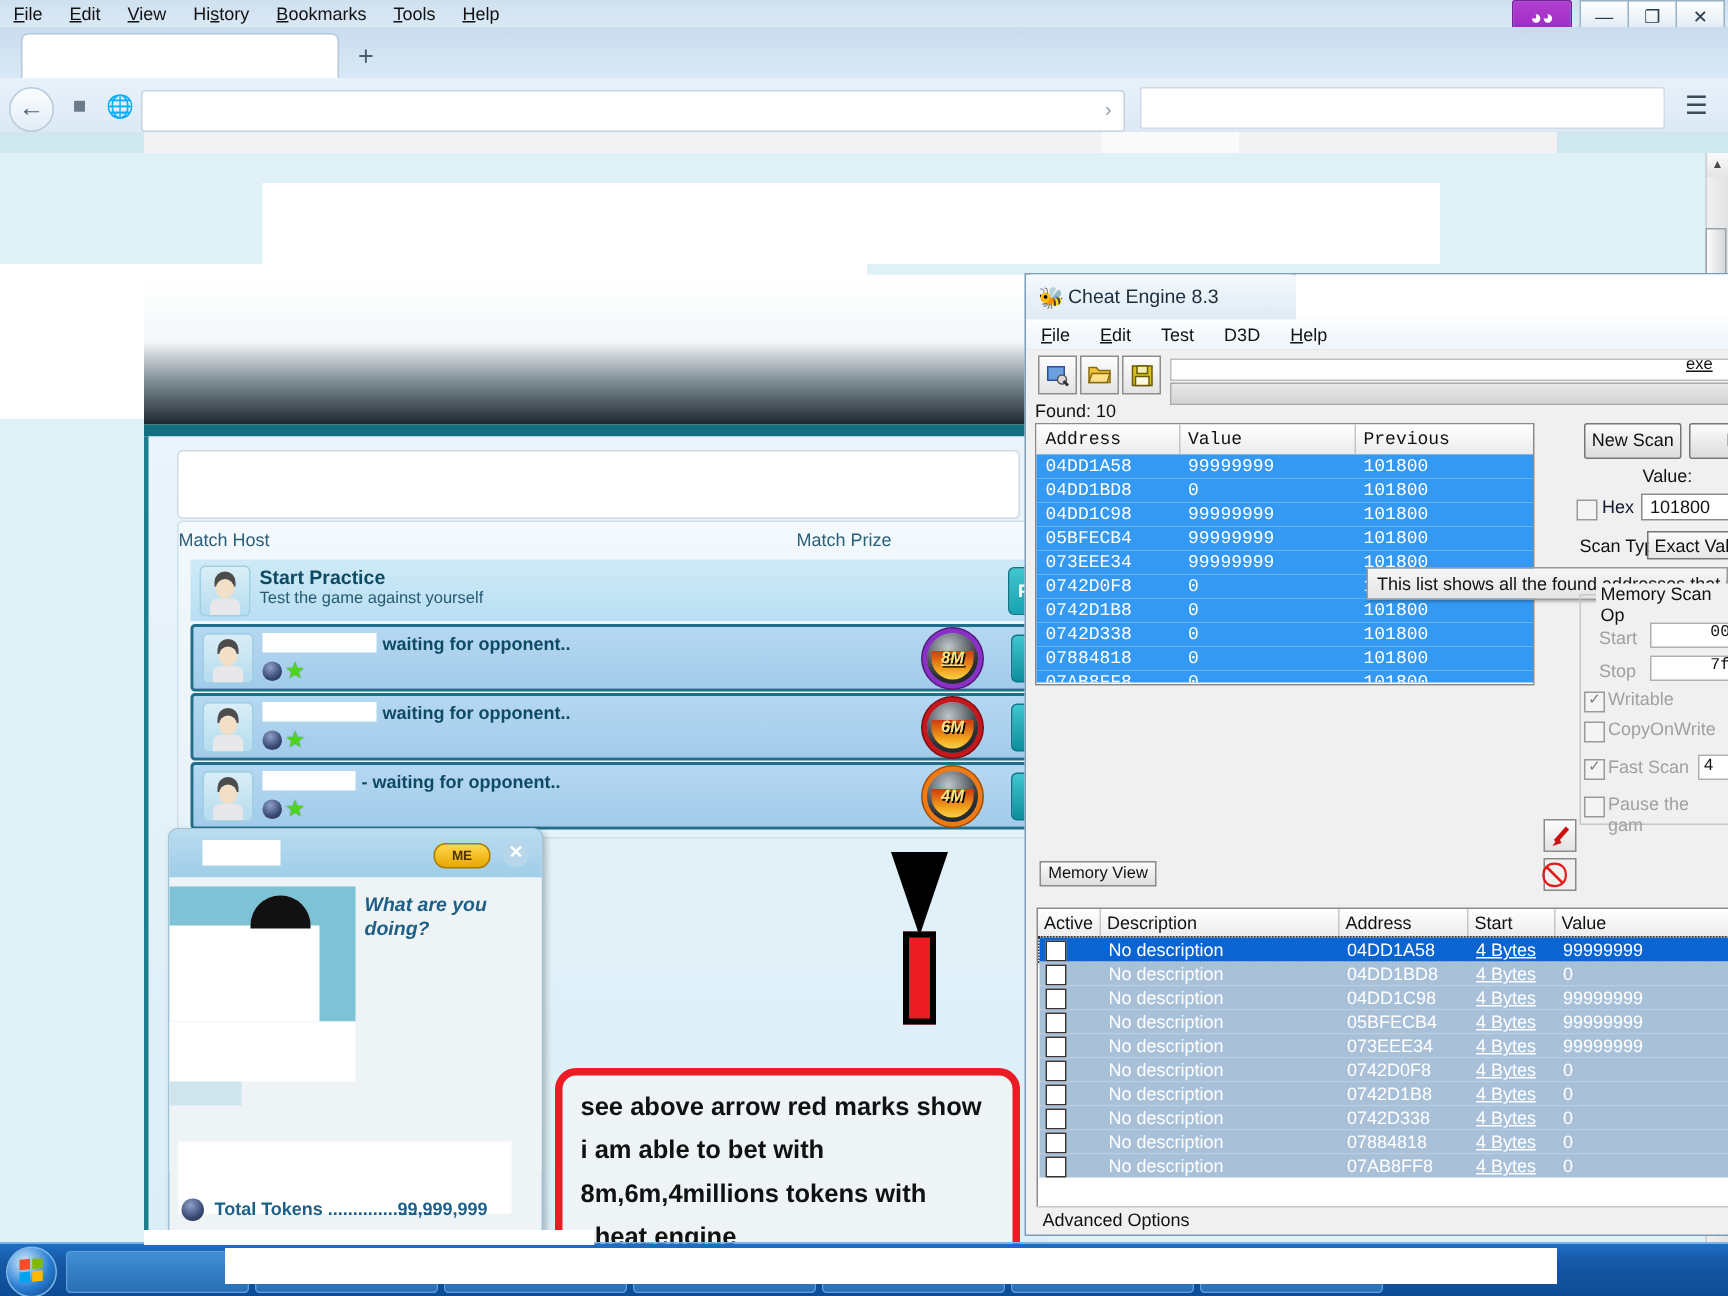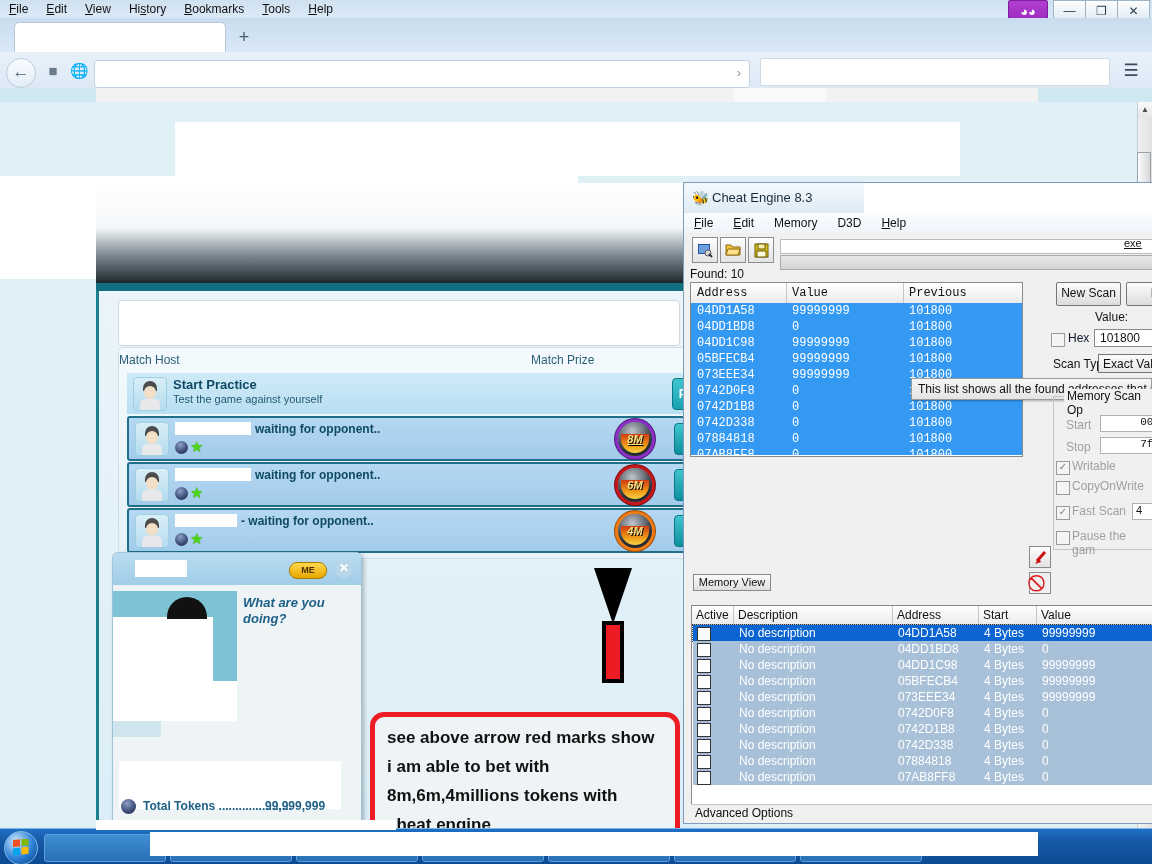--- a/index.html
+++ b/index.html
@@ -256,21 +256,21 @@
   #ct-head{position:absolute;left:0;top:0;width:461px;height:18px;
     background:linear-gradient(180deg,#ffffff,#ececec);border-bottom:1px solid #b5b5b5;}
   .cth{position:absolute;top:2px;font-size:12px;color:#111;}
   .cth-sep{position:absolute;top:0;width:1px;height:18px;background:#c6c6c6;}
   #cth-active{left:4px;} #cth-desc{left:46px;} #cth-addr{left:205px;} #cth-type{left:291px;} #cth-value{left:349px;}
   .ct-row{position:absolute;left:1px;width:459px;height:16px;background:#a8c0d8;font-size:12px;color:#fff;}
   .ct-row.sel{background:#0a64d2;color:#fff;outline:1px dotted #333;}
   .ct-chk{position:absolute;left:4px;top:2px;width:12px;height:12px;background:#fff;border:1px solid #333;}
   .ct-desc{position:absolute;left:46px;top:1px;}
   .ct-addr{position:absolute;left:205px;top:1px;}
-  .ct-type{position:absolute;left:291px;top:1px;}
+  .ct-type{position:absolute;left:291px;top:1px;text-decoration:underline;}
   .ct-val{position:absolute;left:349px;top:1px;}
   #ce-adv{position:absolute;left:691px;top:804px;width:461px;height:16px;
     background:#f0f0f0;border-top:1px solid #c6c6c6;font-size:12px;color:#111;padding:1px 0 0 4px;box-sizing:border-box;}
 
   
   #taskbar{position:absolute;left:0;top:828px;width:1152px;height:36px;
     background:linear-gradient(180deg,#1f6fc4 0%,#1558a5 35%,#0d4a94 100%);border-top:1px solid #79b6ef;}
   #start-orb{position:absolute;left:4px;top:2px;width:32px;height:32px;border-radius:50%;
     background:radial-gradient(circle at 35% 30%,#cfe8ff,#2a7fd4 55%,#0b3f7e 100%);
     border:1px solid #7fb9e8;display:flex;align-items:center;justify-content:center;}
@@ -435,21 +435,21 @@
 <div id="ce-window">
   <div id="ce-title-fill"></div>
   <div id="ce-title">
     <div id="ce-icon">🐝</div>
     <div id="ce-title-text">Cheat Engine 8.3</div>
   </div>
 
   <div id="ce-menubar">
     <div class="cmi"><u>F</u>ile</div>
     <div class="cmi"><u>E</u>dit</div>
-    <div class="cmi">Memory</div>
+    <div class="cmi">Test</div>
     <div class="cmi">D3D</div>
     <div class="cmi"><u>H</u>elp</div>
   </div>
 
   <div id="ce-toolbar">
     <div class="tb-btn" id="tb1">
       <svg width="16" height="16" viewBox="0 0 16 16">
           <rect x="1" y="2" width="12" height="10" fill="#2a4f9c"></rect>
           <rect x="2" y="3" width="10" height="8" fill="#6a9fe0"></rect>
           <circle cx="11" cy="11" r="3" fill="#d9d9d9" stroke="#555"></circle>

